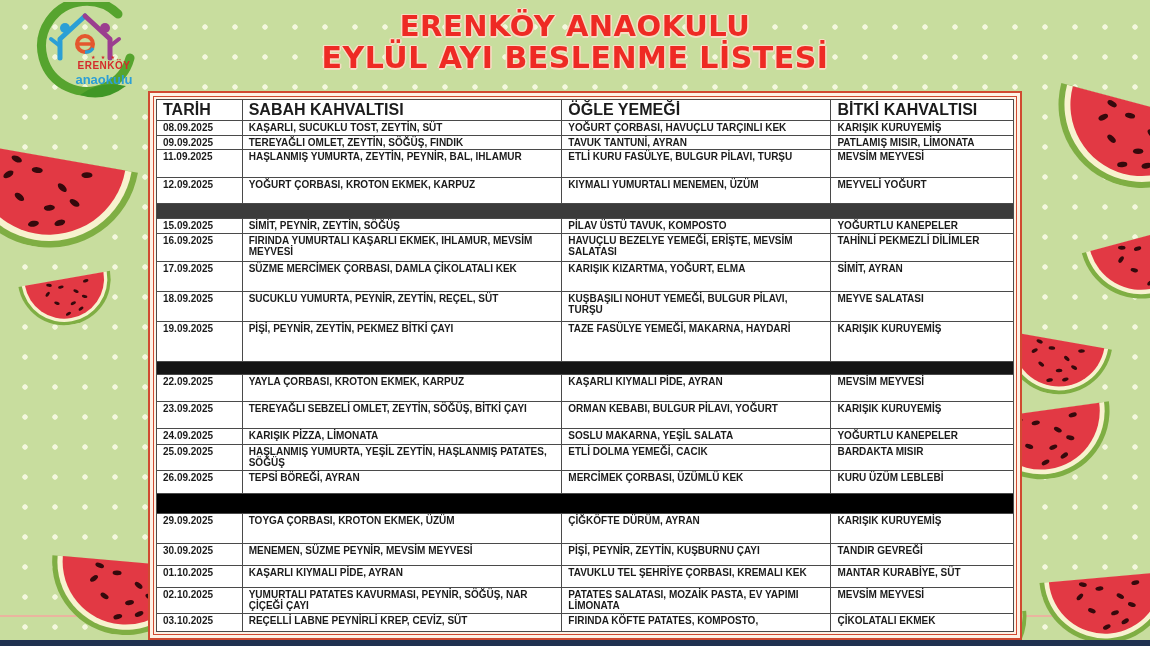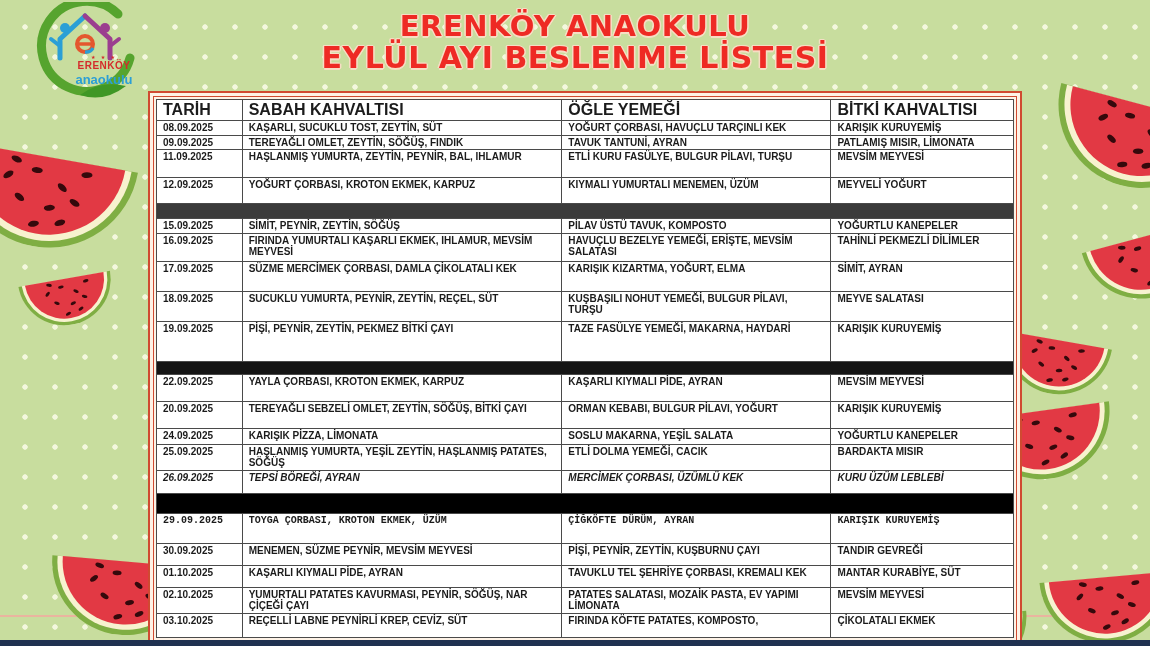--- a/index.html
+++ b/index.html
@@ -359,47 +359,47 @@
           <tr class="sep" style="height: 13px;">
             <td colspan="4" style="background: rgb(21, 21, 21);"></td>
           </tr>
           <tr style="height: 27px;">
             <td class="c-date">22.09.2025</td>
             <td class="c-meal">YAYLA ÇORBASI, KROTON EKMEK, KARPUZ</td>
             <td class="c-meal">KAŞARLI KIYMALI PİDE, AYRAN</td>
             <td class="c-meal">MEVSİM MEYVESİ</td>
           </tr>
           <tr style="height: 27px;">
-            <td class="c-date">20.09.2025</td>
+            <td class="c-date">23.09.2025</td>
             <td class="c-meal">TEREYAĞLI SEBZELİ OMLET, ZEYTİN, SÖĞÜŞ,  BİTKİ ÇAYI</td>
             <td class="c-meal">ORMAN KEBABI, BULGUR PİLAVI, YOĞURT</td>
             <td class="c-meal">KARIŞIK KURUYEMİŞ</td>
           </tr>
           <tr style="height: 16px;">
             <td class="c-date">24.09.2025</td>
             <td class="c-meal">KARIŞIK PİZZA, LİMONATA</td>
             <td class="c-meal">SOSLU MAKARNA, YEŞİL SALATA</td>
             <td class="c-meal">YOĞURTLU KANEPELER</td>
           </tr>
           <tr style="height: 15px;">
             <td class="c-date">25.09.2025</td>
             <td class="c-meal">HAŞLANMIŞ YUMURTA, YEŞİL ZEYTİN, HAŞLANMIŞ PATATES, SÖĞÜŞ</td>
             <td class="c-meal">ETLİ DOLMA YEMEĞİ, CACIK</td>
             <td class="c-meal">BARDAKTA MISIR</td>
           </tr>
-          <tr style="height: 23px; font-style: italic;">
+          <tr style="height: 23px;">
             <td class="c-date">26.09.2025</td>
             <td class="c-meal">TEPSİ BÖREĞİ, AYRAN</td>
             <td class="c-meal">MERCİMEK ÇORBASI, ÜZÜMLÜ KEK</td>
             <td class="c-meal">KURU ÜZÜM LEBLEBİ</td>
           </tr>
           <tr class="sep" style="height: 20px;">
             <td colspan="4" style="background: rgb(0, 0, 0);"></td>
           </tr>
-          <tr style="height: 30px; font-family: Liberation Mono, monospace;">
+          <tr style="height: 30px;">
             <td class="c-date">29.09.2025</td>
             <td class="c-meal">TOYGA ÇORBASI,  KROTON EKMEK, ÜZÜM</td>
             <td class="c-meal">ÇİĞKÖFTE DÜRÜM, AYRAN</td>
             <td class="c-meal">KARIŞIK KURUYEMİŞ</td>
           </tr>
           <tr style="height: 22px; margin-top: 16px;">
             <td class="c-date">30.09.2025</td>
             <td class="c-meal">MENEMEN, SÜZME PEYNİR, MEVSİM MEYVESİ</td>
             <td class="c-meal">PİŞİ, PEYNİR, ZEYTİN, KUŞBURNU ÇAYI</td>
             <td class="c-meal">TANDIR GEVREĞİ</td>
@@ -409,21 +409,21 @@
             <td class="c-meal">KAŞARLI KIYMALI PİDE, AYRAN</td>
             <td class="c-meal">TAVUKLU TEL ŞEHRİYE ÇORBASI, KREMALI KEK</td>
             <td class="c-meal">MANTAR KURABİYE, SÜT</td>
           </tr>
           <tr style="height: 21px;">
             <td class="c-date">02.10.2025</td>
             <td class="c-meal">YUMURTALI PATATES KAVURMASI, PEYNİR, SÖĞÜŞ,  NAR ÇİÇEĞİ  ÇAYI</td>
             <td class="c-meal">PATATES SALATASI, MOZAİK PASTA, EV YAPIMI LİMONATA</td>
             <td class="c-meal">MEVSİM MEYVESİ</td>
           </tr>
-          <tr style="height: 24px;">
+          <tr style="height: 18px;">
             <td class="c-date">03.10.2025</td>
             <td class="c-meal">REÇELLİ LABNE PEYNİRLİ KREP, CEVİZ, SÜT</td>
             <td class="c-meal">FIRINDA KÖFTE PATATES, KOMPOSTO,</td>
             <td class="c-meal">ÇİKOLATALI EKMEK</td>
           </tr>
         </tbody>
     </table>
   </div>
 
 </div>

